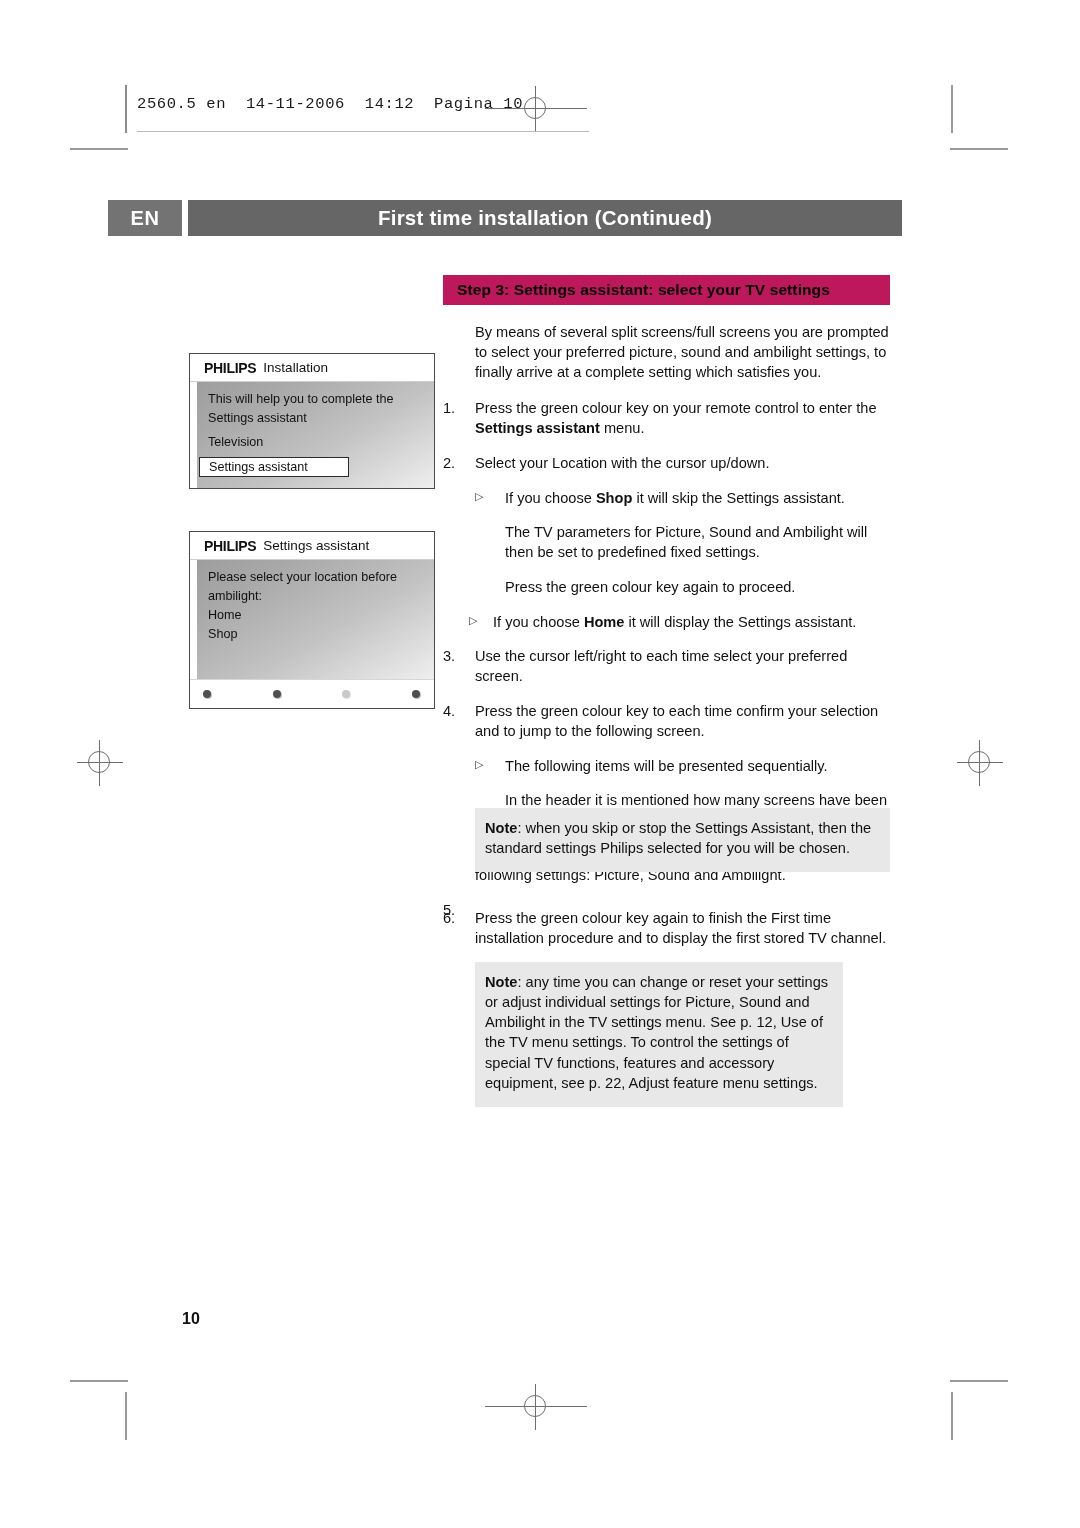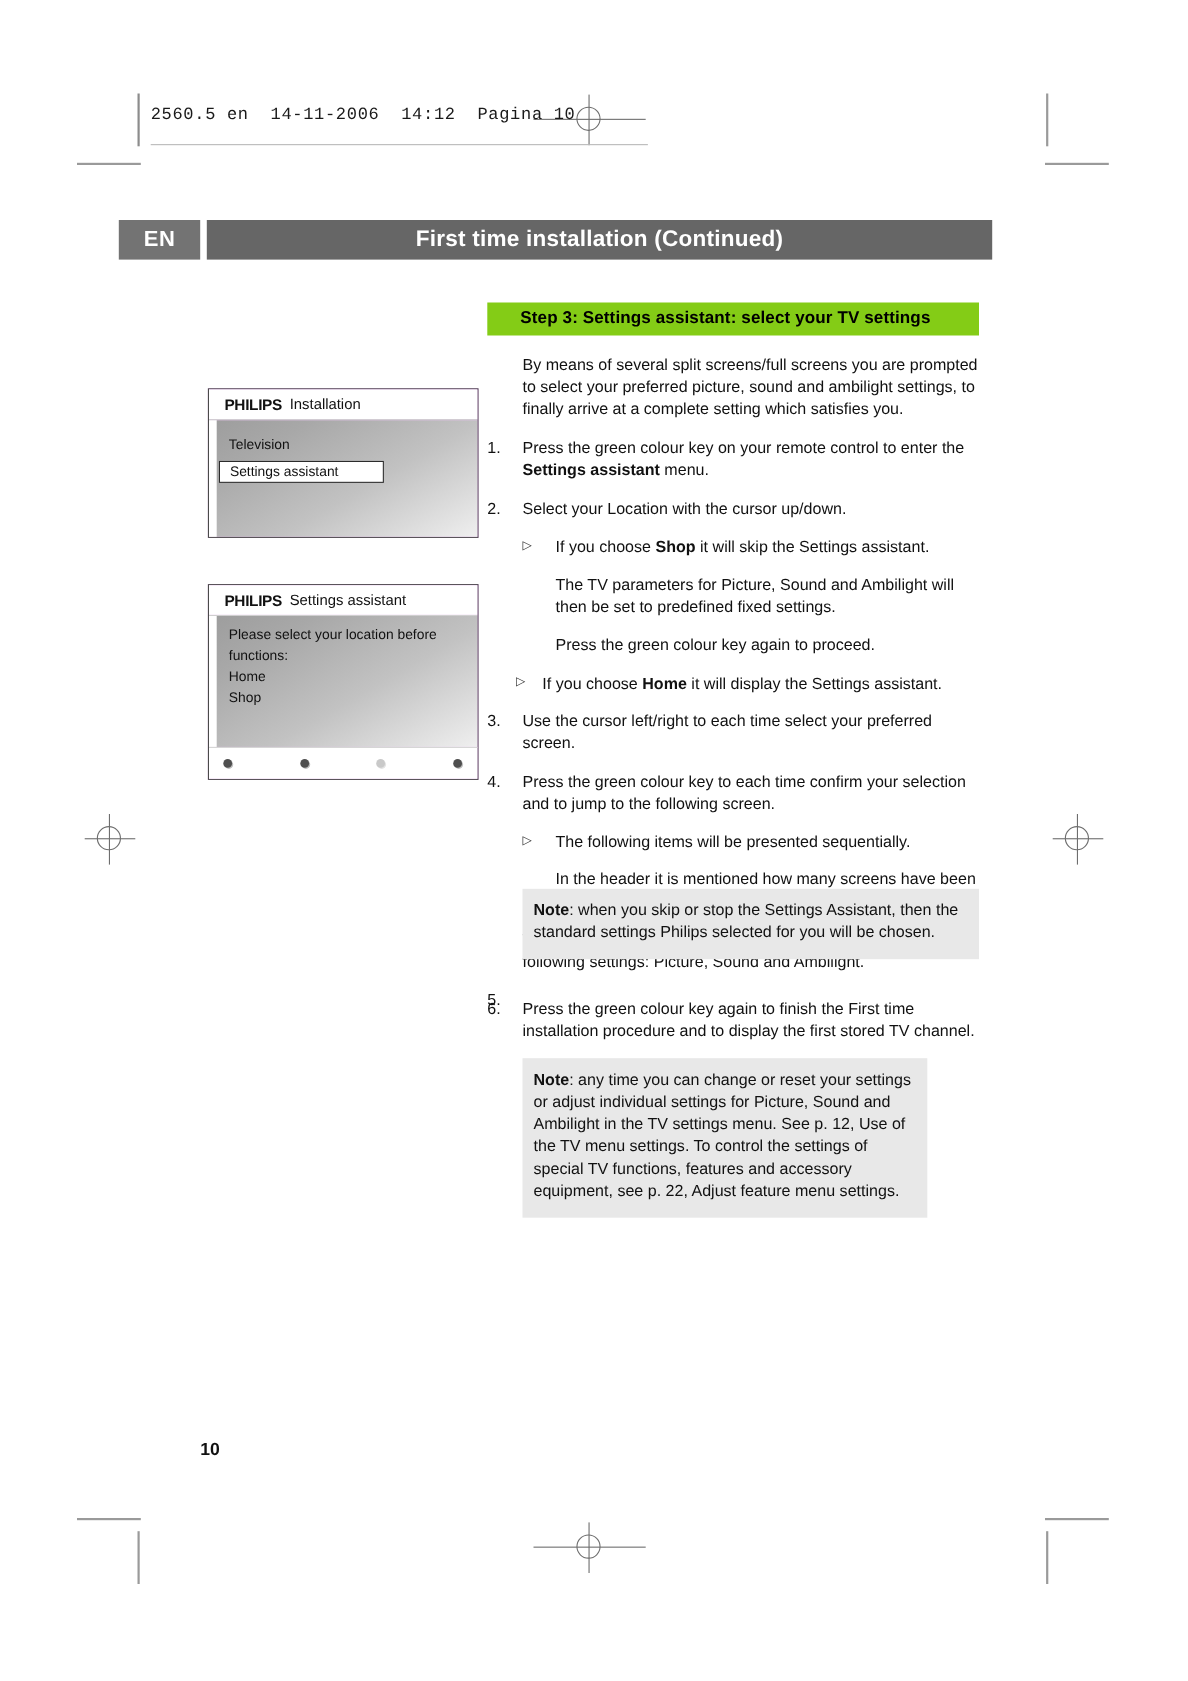--- a/index.html
+++ b/index.html
@@ -109,37 +109,37 @@
     letter-spacing: 0.2px;
   }
 
   
   .step-header {
     position: absolute;
     left: 443px;
     top: 275px;
     width: 447px;
     height: 30px;
-    background: #84cc16;
-    display: flex;
-    align-items: center;
-    padding-left: 30px;
+    background: #be185d;
+    display: flex;
+    align-items: center;
+    padding-left: 14px;
     box-sizing: border-box;
     font-size: 15.5px;
     font-weight: bold;
     letter-spacing: 0.1px;
   }
 
   
   .tv {
     position: absolute;
     left: 189px;
     width: 246px;
     border: 1.4px solid #4a4a4a;
-    background: #f0abfc;
+    background: #ec4899;
     box-sizing: border-box;
   }
   .tv-title {
     height: 27px;
     display: flex;
     align-items: center;
     padding-left: 14px;
     font-size: 13.5px;
     background: #ffffff;
     color: #111;
@@ -341,34 +341,35 @@
 
 <div class="step-header">Step 3: Settings assistant: select your TV settings</div>
 
 <div class="tv" style="top:353px;">
   <div class="tv-title">
     <span class="brand">PHILIPS</span>
     <span>Installation</span>
   </div>
   <div class="tv-body" style="height:92px;">
     <div class="leftstub"></div>
+    <div class="tv-line">This will help you to complete the Settings assistant</div>
     <div class="tv-line spaced">Television</div>
     <div class="tv-highlight">Settings assistant</div>
   </div>
 </div>
 
 <div class="tv" style="top:531px;">
   <div class="tv-title">
     <span class="brand">PHILIPS</span>
     <span>Settings assistant</span>
   </div>
   <div class="tv-body" style="height:105px;">
     <div class="leftstub"></div>
     <div class="tv-line">Please select your location before</div>
-    <div class="tv-line">functions:</div>
+    <div class="tv-line">ambilight:</div>
     <div class="tv-line">Home</div>
     <div class="tv-line">Shop</div>
   </div>
   <div class="tv-footer dotsonly">
     <div class="fbtn p1">
       <span class="dot d1"></span>
       <span class="flabel"></span>
     </div>
     <div class="fbtn p2">
       <span class="dot d2"></span>

